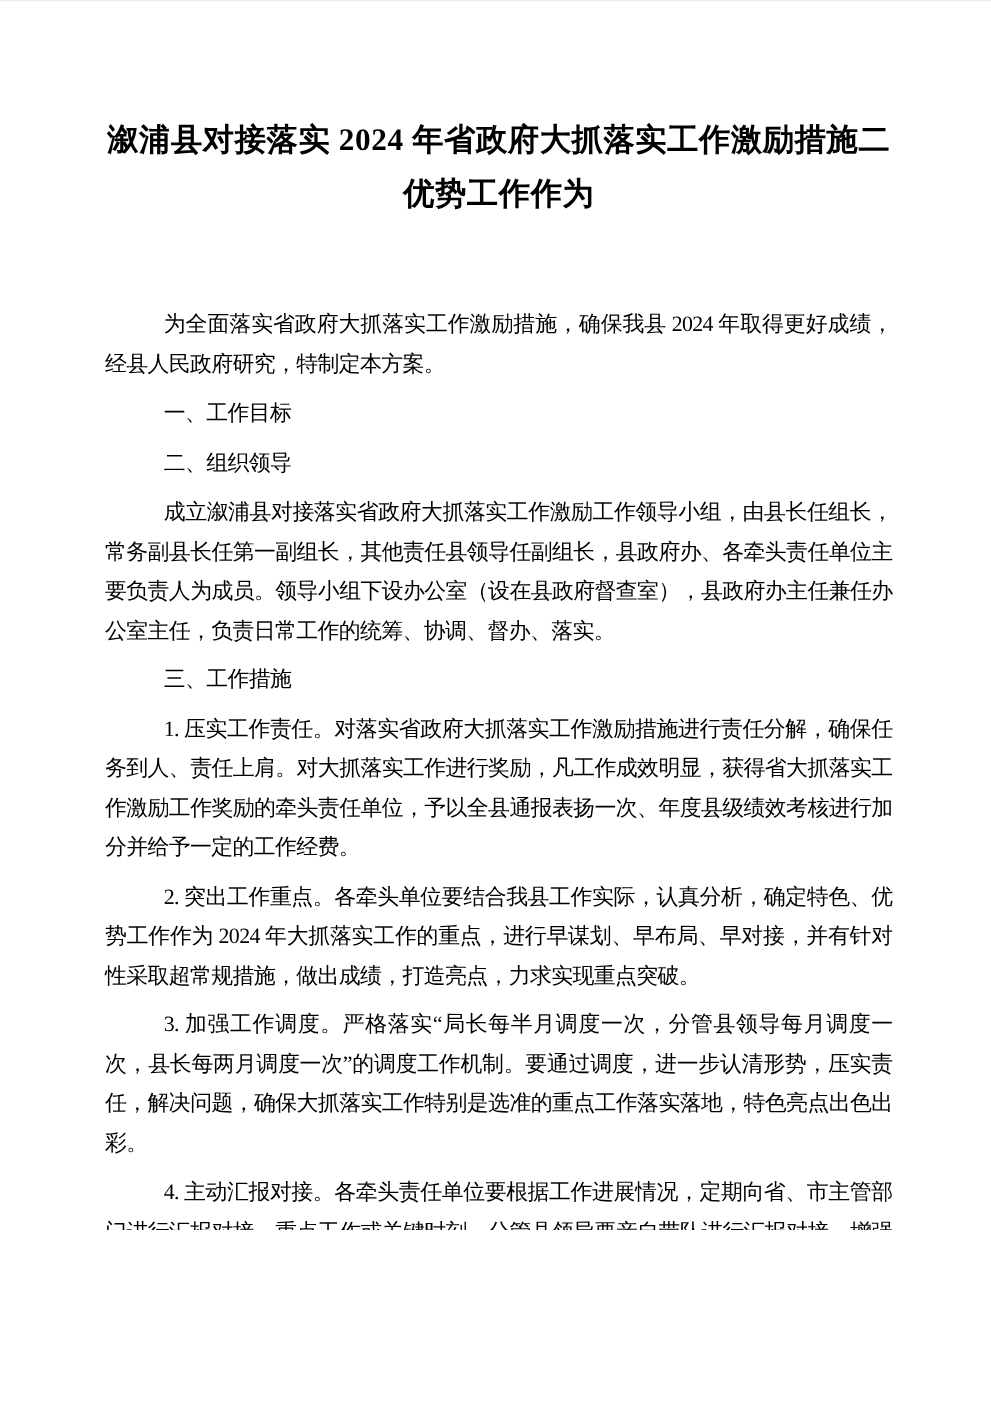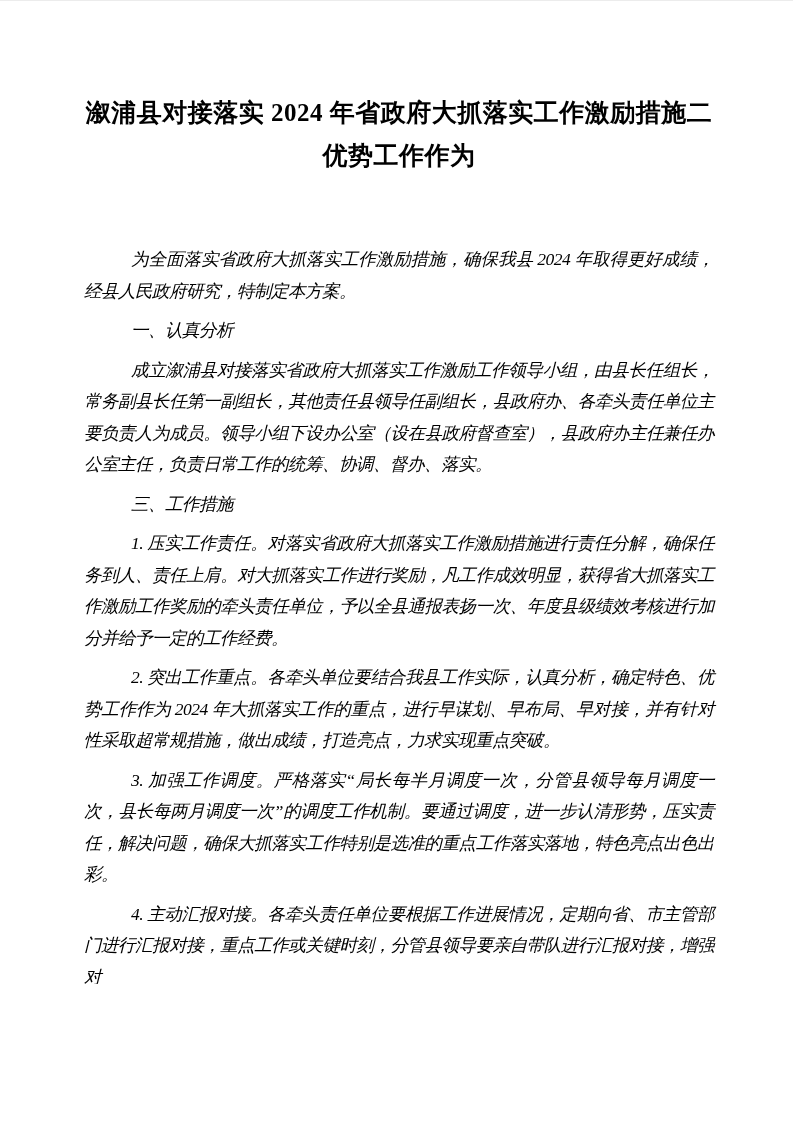--- a/index.html
+++ b/index.html
@@ -36,21 +36,20 @@
     display: block;
     white-space: nowrap;
   }
   .para {
     font-size: 17.5px;
     line-height: 31.5px;
     letter-spacing: -0.5px;
     text-align: justify;
     text-indent: 47px;
     margin: 0 0 8px 0;
-    font-style: italic;
   }
   .page-number {
     position: absolute;
     left: 99px;
     top: 1038px;
     font-size: 19px;
     letter-spacing: 1px;
     word-spacing: 4px;
     color: #1d4ed8;
   }
@@ -60,21 +59,22 @@
 
 <div class="page">
   <div class="content">
 
     <h1 class="doc-title">
       <span class="title-line">溆浦县对接落实 2024 年省政府大抓落实工作激励措施二</span>
       <span class="title-line">优势工作作为</span>
     </h1>
 
     <p class="para">为全面落实省政府大抓落实工作激励措施，确保我县 2024 年取得更好成绩，经县人民政府研究，特制定本方案。</p>
-    <p class="para">一、认真分析</p>
+    <p class="para">一、工作目标</p>
+    <p class="para">二、组织领导</p>
     <p class="para">成立溆浦县对接落实省政府大抓落实工作激励工作领导小组，由县长任组长，常务副县长任第一副组长，其他责任县领导任副组长，县政府办、各牵头责任单位主要负责人为成员。领导小组下设办公室（设在县政府督查室），县政府办主任兼任办公室主任，负责日常工作的统筹、协调、督办、落实。</p>
     <p class="para">三、工作措施</p>
     <p class="para">1. 压实工作责任。对落实省政府大抓落实工作激励措施进行责任分解，确保任务到人、责任上肩。对大抓落实工作进行奖励，凡工作成效明显，获得省大抓落实工作激励工作奖励的牵头责任单位，予以全县通报表扬一次、年度县级绩效考核进行加分并给予一定的工作经费。</p>
     <p class="para">2. 突出工作重点。各牵头单位要结合我县工作实际，认真分析，确定特色、优势工作作为 2024 年大抓落实工作的重点，进行早谋划、早布局、早对接，并有针对性采取超常规措施，做出成绩，打造亮点，力求实现重点突破。</p>
     <p class="para">3. 加强工作调度。严格落实“局长每半月调度一次，分管县领导每月调度一次，县长每两月调度一次”的调度工作机制。要通过调度，进一步认清形势，压实责任，解决问题，确保大抓落实工作特别是选准的重点工作落实落地，特色亮点出色出彩。</p>
     <p class="para">4. 主动汇报对接。各牵头责任单位要根据工作进展情况，定期向省、市主管部门进行汇报对接，重点工作或关键时刻，分管县领导要亲自带队进行汇报对接，增强对</p>
 
   </div>
 
   <div class="page-number">- 66 -</div>

